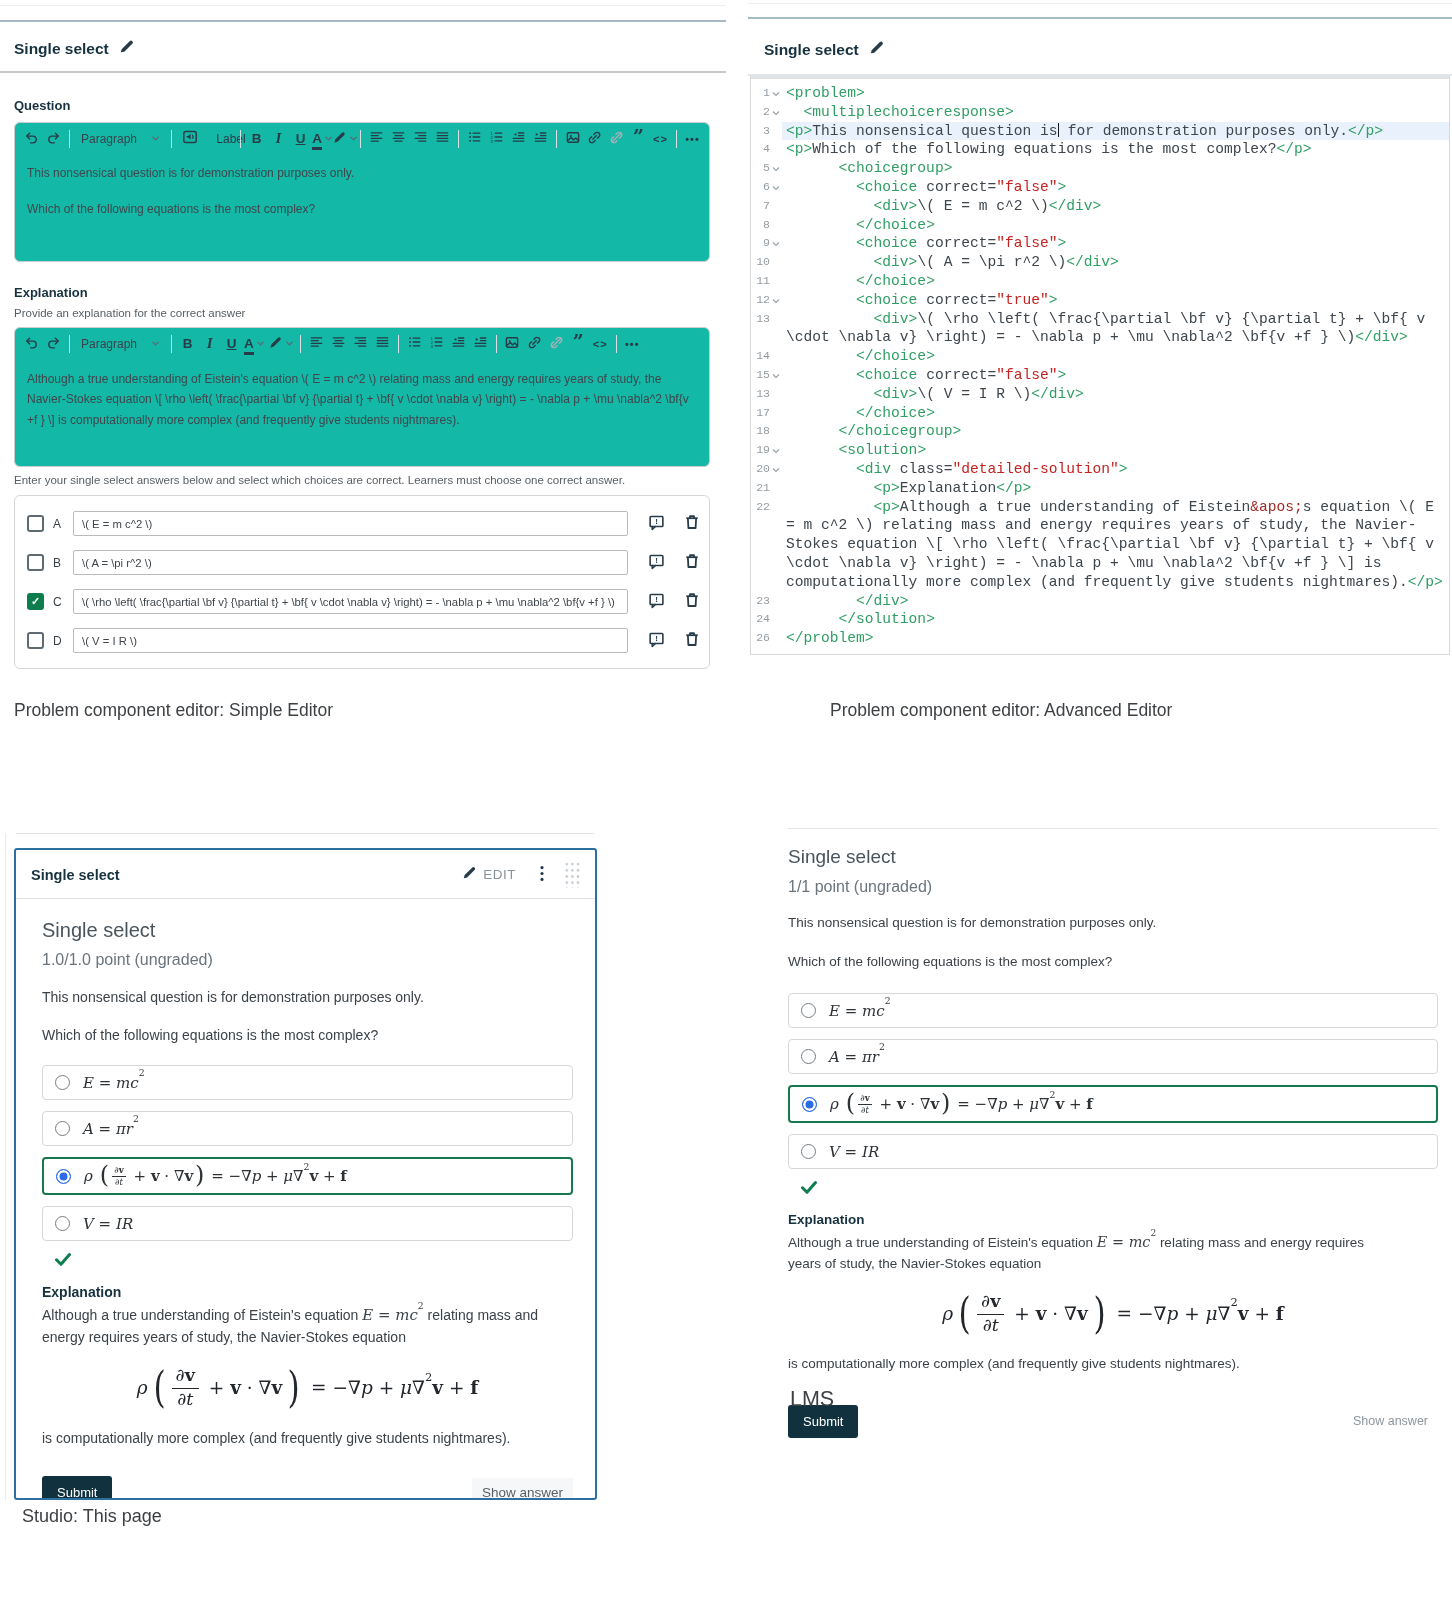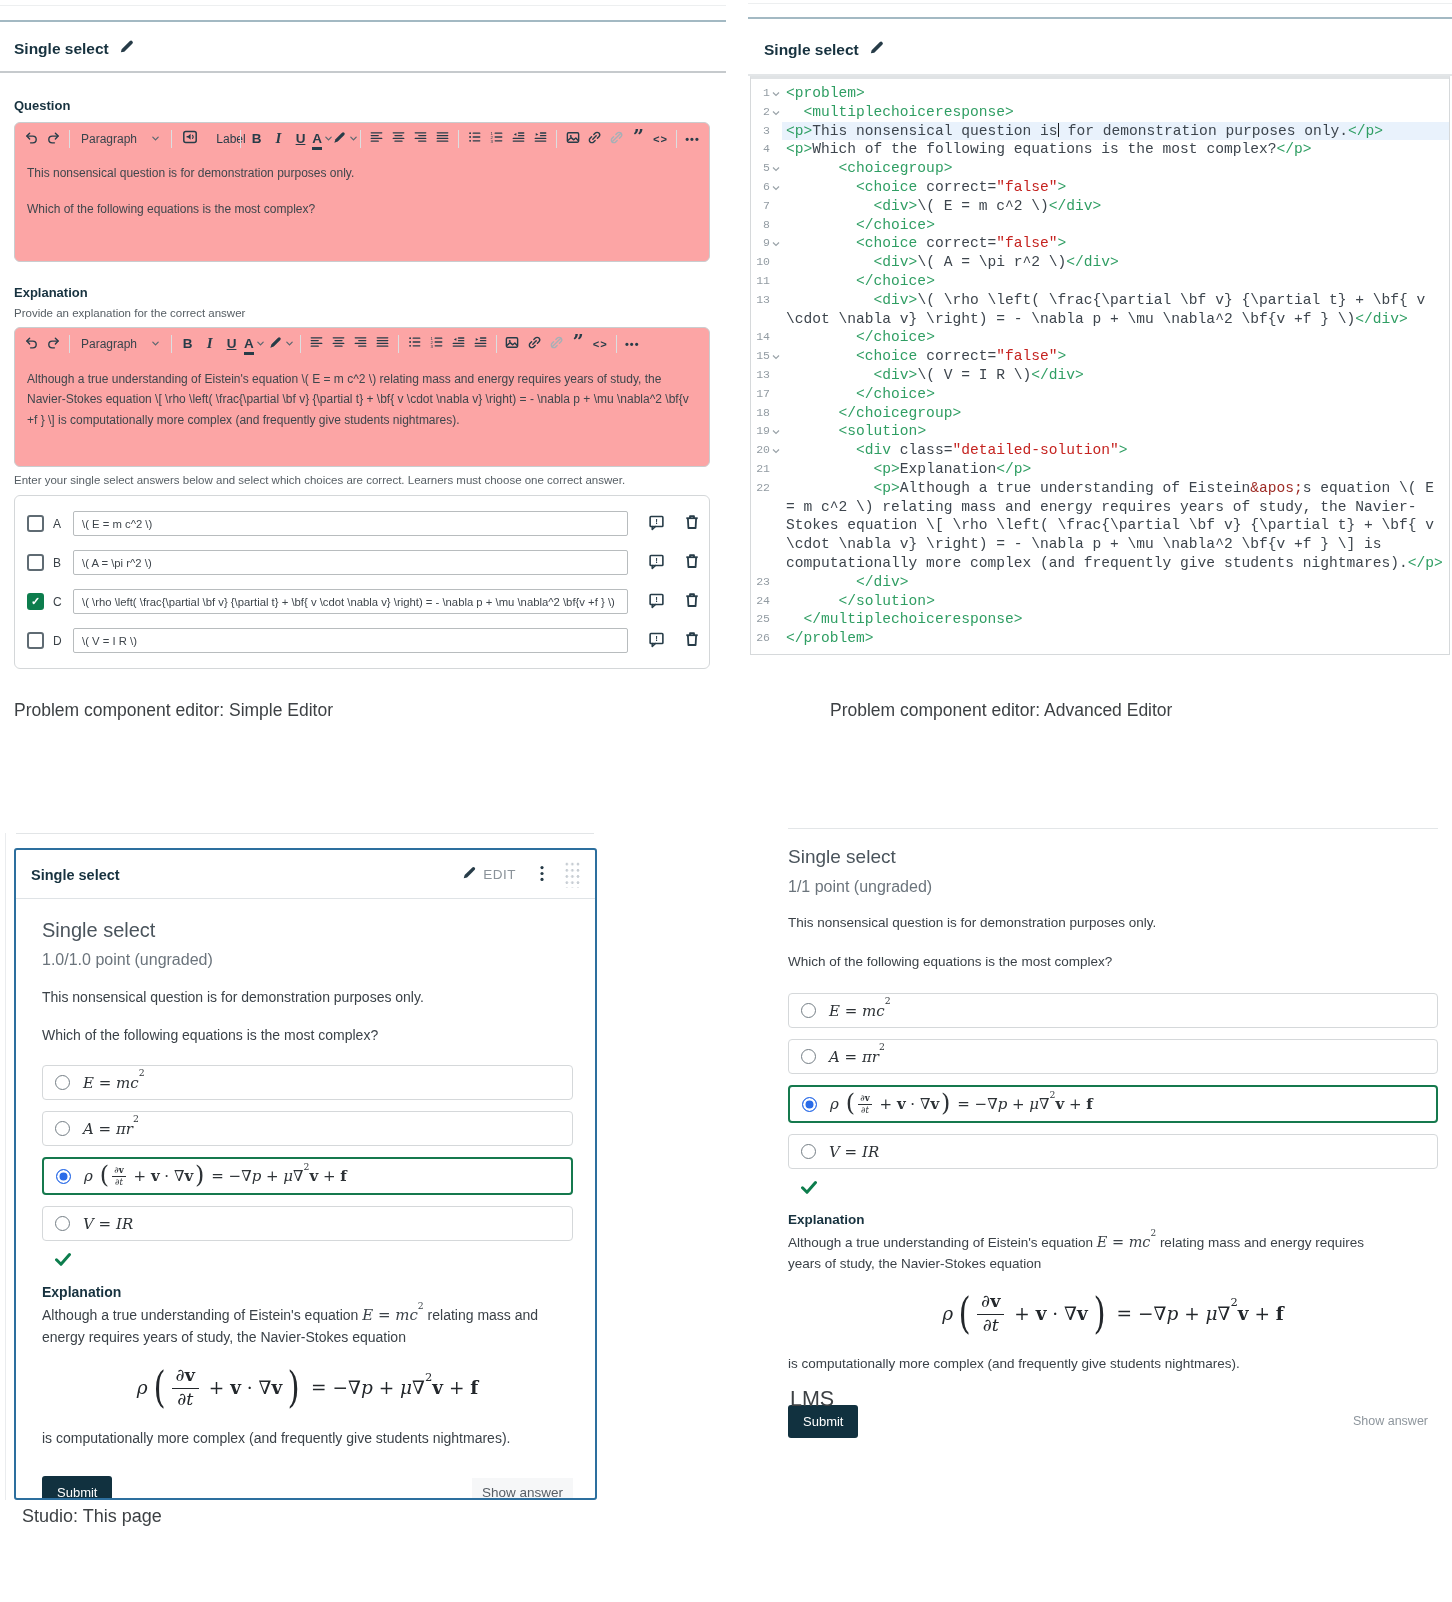--- a/index.html
+++ b/index.html
@@ -15,21 +15,21 @@
 
   .panel-title-row { display:flex; align-items:center; gap:10px; padding:17px 14px 13px 14px; }
   .panel-title { font-size:15.5px; font-weight:700; color:#17323f; }
   .tl-divider { height:2px; background:#c6cacd; }
   .tr-divider { height:2px; background:#e3e6e8; }
 
   .tl-body { padding:13px 16px 0 14px; }
   .sec-label { font-size:13px; font-weight:700; color:#17323f;margin-top:12px; }
   .sec-help { font-size:11.5px; color:#565e64; margin:7px 0 8px; }
 
-  .editor-box { border:1px solid #c9cdcf; border-radius:6px; height:140px; background:#fca5a5; overflow:hidden; margin-top:9px; }
+  .editor-box { border:1px solid #c9cdcf; border-radius:6px; height:140px; background:#14b8a6; overflow:hidden; margin-top:9px; }
   .toolbar { display:flex; align-items:center; padding:3px 6px; height:31px; gap:1px; }
   .tb-btn { display:inline-flex; align-items:center; justify-content:center; min-width:21px; height:25px; border:0; background:none; cursor:pointer; padding:0 1px; gap:2px; }
   .tb-sel { display:inline-flex; align-items:center; gap:14px; border:0; background:none; font-size:12px; color:#39444c; padding:0 6px; height:25px; cursor:pointer; }
   .tb-label-btn span { font-size:12px; color:#273c48; margin-left:16px; }
   .tb-sep { width:1px; height:18px; background:#dcdfe1; margin:0 4px; flex:none; }
   .tg { font-weight:700; font-size:13.5px; color:#273c48; line-height:1; }
   .tg-i { font-family:"Liberation Serif",serif; font-style:italic; font-weight:600; font-size:15px; }
   .tg-u { text-decoration:underline; font-weight:600; }
   .tg-a { border-bottom:3px solid #273c48; padding-bottom:1px; font-weight:600; }
   .tg-q { font-family:"DejaVu Serif",serif; font-size:19px; line-height:8px; }
@@ -588,20 +588,29 @@
         </div>
         <div class="cl">
           <span class="ln">
             <span class="n">11</span>
             <span class="fold"></span>
           </span>
           <span class="cc">        <span class="cm-tag">&lt;/choice</span><span class="cm-tag">&gt;</span></span>
         </div>
         <div class="cl">
           <span class="ln">
+            <span class="n">12</span>
+            <span class="fold"><svg width="8" height="6" viewBox="0 0 8 6" fill="none" stroke="#9aa3a9" stroke-width="1.2">
+                <path d="M1 1.5l3 3 3-3"></path>
+              </svg></span>
+          </span>
+          <span class="cc">        <span class="cm-tag">&lt;choice</span> correct=<span class="cm-str">"true"</span><span class="cm-tag">&gt;</span></span>
+        </div>
+        <div class="cl">
+          <span class="ln">
             <span class="n">13</span>
             <span class="fold"></span>
           </span>
           <span class="cc">          <span class="cm-tag">&lt;div</span><span class="cm-tag">&gt;</span>\( \rho \left( \frac{\partial \bf v} {\partial t} + \bf{ v \cdot \nabla v} \right) = - \nabla p + \mu \nabla^2 \bf{v +f } \)<span class="cm-tag">&lt;/div</span><span class="cm-tag">&gt;</span></span>
         </div>
         <div class="cl">
           <span class="ln">
             <span class="n">14</span>
             <span class="fold"></span>
           </span>
@@ -675,27 +684,20 @@
             <span class="fold"></span>
           </span>
           <span class="cc">        <span class="cm-tag">&lt;/div</span><span class="cm-tag">&gt;</span></span>
         </div>
         <div class="cl">
           <span class="ln">
             <span class="n">24</span>
             <span class="fold"></span>
           </span>
           <span class="cc">      <span class="cm-tag">&lt;/solution</span><span class="cm-tag">&gt;</span></span>
-        </div>
-        <div class="cl">
-          <span class="ln">
-            <span class="n">25</span>
-            <span class="fold"></span>
-          </span>
-          <span class="cc">  <span class="cm-tag">&lt;/multiplechoiceresponse</span><span class="cm-tag">&gt;</span></span>
         </div>
         <div class="cl">
           <span class="ln">
             <span class="n">26</span>
             <span class="fold"></span>
           </span>
           <span class="cc"><span class="cm-tag">&lt;/problem</span><span class="cm-tag">&gt;</span></span>
         </div>
       </div>
   </div>

